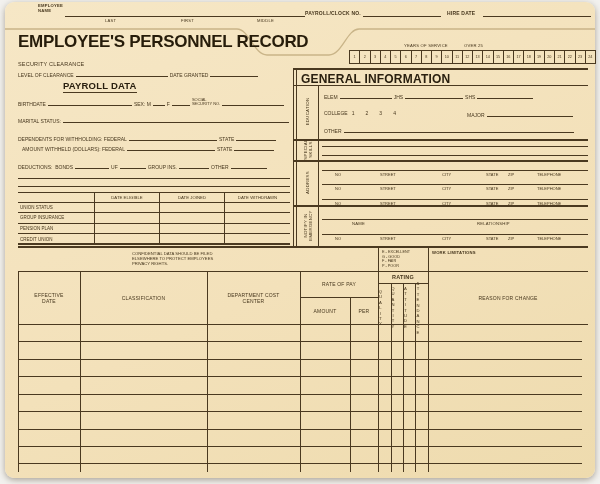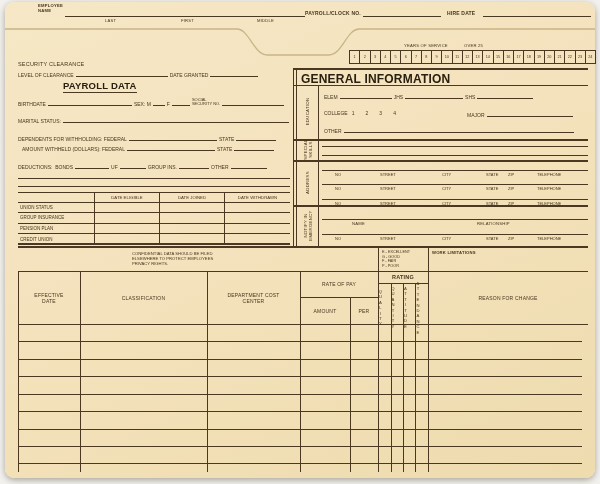--- a/index.html
+++ b/index.html
@@ -86,20 +86,21 @@
   <span class="lbl lbl-xs" style="left:252px;top:16px;">MIDDLE</span>
   <span class="lbl b" style="left:300px;top:8px;">PAYROLL/CLOCK NO.</span>
   <div class="hline" style="left:358px;top:14px;width:78px;"></div>
   <span class="lbl b" style="left:442px;top:8px;">HIRE DATE</span>
   <div class="hline" style="left:478px;top:14px;width:108px;"></div>
 
   <svg class="abs" style="left:0;top:0;" width="590" height="60">
     <path d="M0 27 H232 C244 27 249 53 262 53 H324 C337 53 342 27 354 27 H590" fill="none" stroke="#c9b488" stroke-width="1.3"></path>
   </svg>
 
+  <div class="title">EMPLOYEE'S PERSONNEL RECORD</div>
 
   <span class="lbl lbl-xs" style="left:399px;top:41px;">YEARS OF SERVICE</span>
   <span class="lbl lbl-xs" style="left:459px;top:41px;">OVER 25</span>
   <div class="ysboxes">
       <span class="ys-box">1</span>
       <span class="ys-box">2</span>
       <span class="ys-box">3</span>
       <span class="ys-box">4</span>
       <span class="ys-box">5</span>
       <span class="ys-box">6</span>

